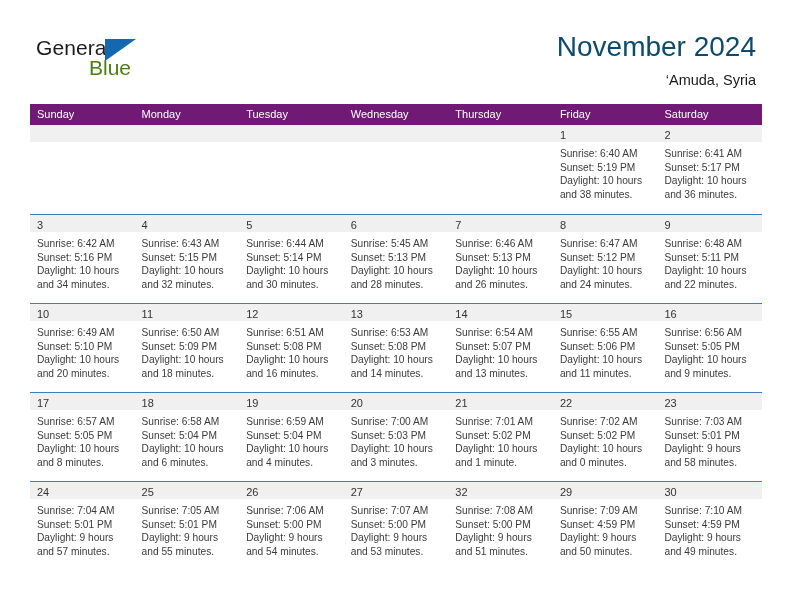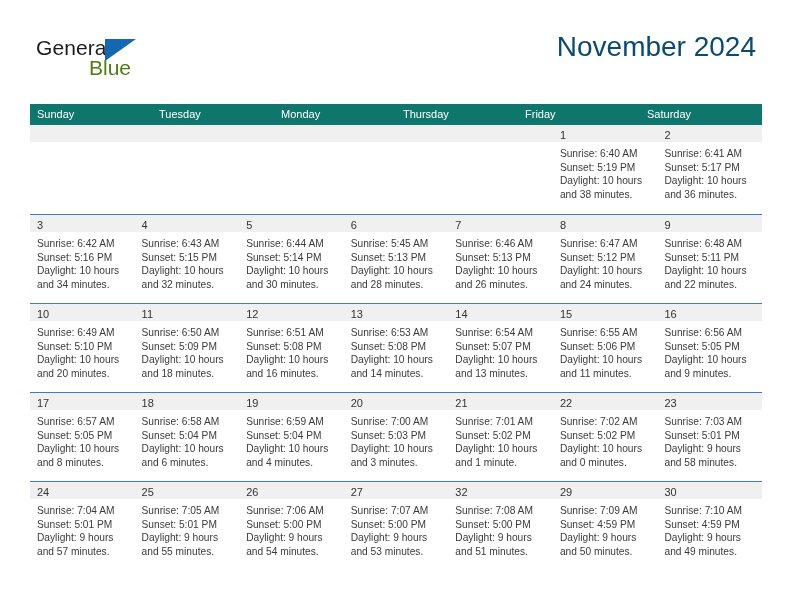--- a/index.html
+++ b/index.html
@@ -92,21 +92,21 @@
   
   .calendar {
     position: absolute;
     left: 30px;
     top: 104px;
     width: 732px;
   }
 
   .dow-row {
     display: flex;
-    background: #0f766e;
+    background: #701a75;
     height: 21px;
   }
   .dow-cell {
     flex: 1 1 0;
     color: #ffffff;
     font-size: 11px;
     line-height: 21px;
     padding-left: 7px;
     box-sizing: border-box;
     white-space: nowrap;
@@ -160,29 +160,31 @@
   <div class="header">
 
     <div class="logo">
       <span class="logo-general">General</span>
       <span class="logo-tri"></span>
       <span class="logo-blue">Blue</span>
     </div>
 
     <div class="title-block">
       <div class="month-title">November 2024</div>
+      <div class="location">‘Amuda, Syria</div>
     </div>
 
   </div>
 
   <div class="calendar">
     <div class="dow-row" id="dow-row">
         <div class="dow-cell">Sunday</div>
+        <div class="dow-cell">Monday</div>
         <div class="dow-cell">Tuesday</div>
-        <div class="dow-cell">Monday</div>
+        <div class="dow-cell">Wednesday</div>
         <div class="dow-cell">Thursday</div>
         <div class="dow-cell">Friday</div>
         <div class="dow-cell">Saturday</div>
       </div>
     <div id="weeks-container">
         <div class="week-row">
           <div class="day-cell cell-empty">
             <div class="daynum-band"><span class="daynum"></span></div>
             <div class="cell-body"></div>
           </div>

